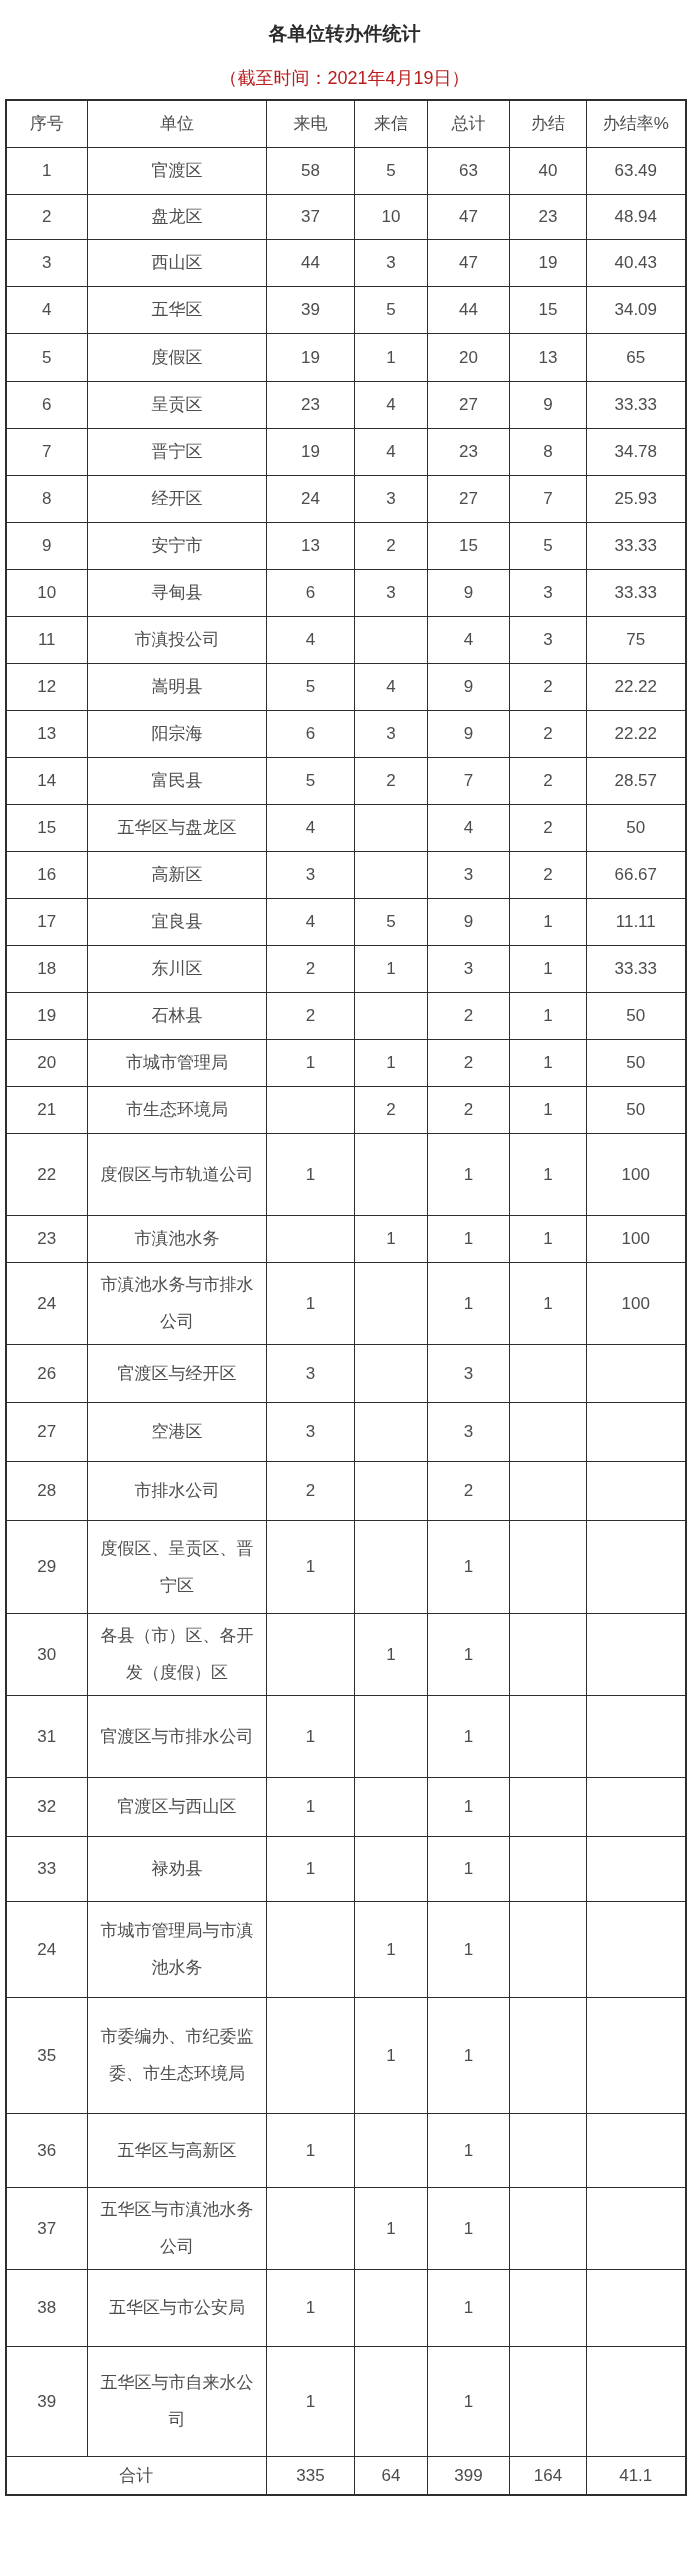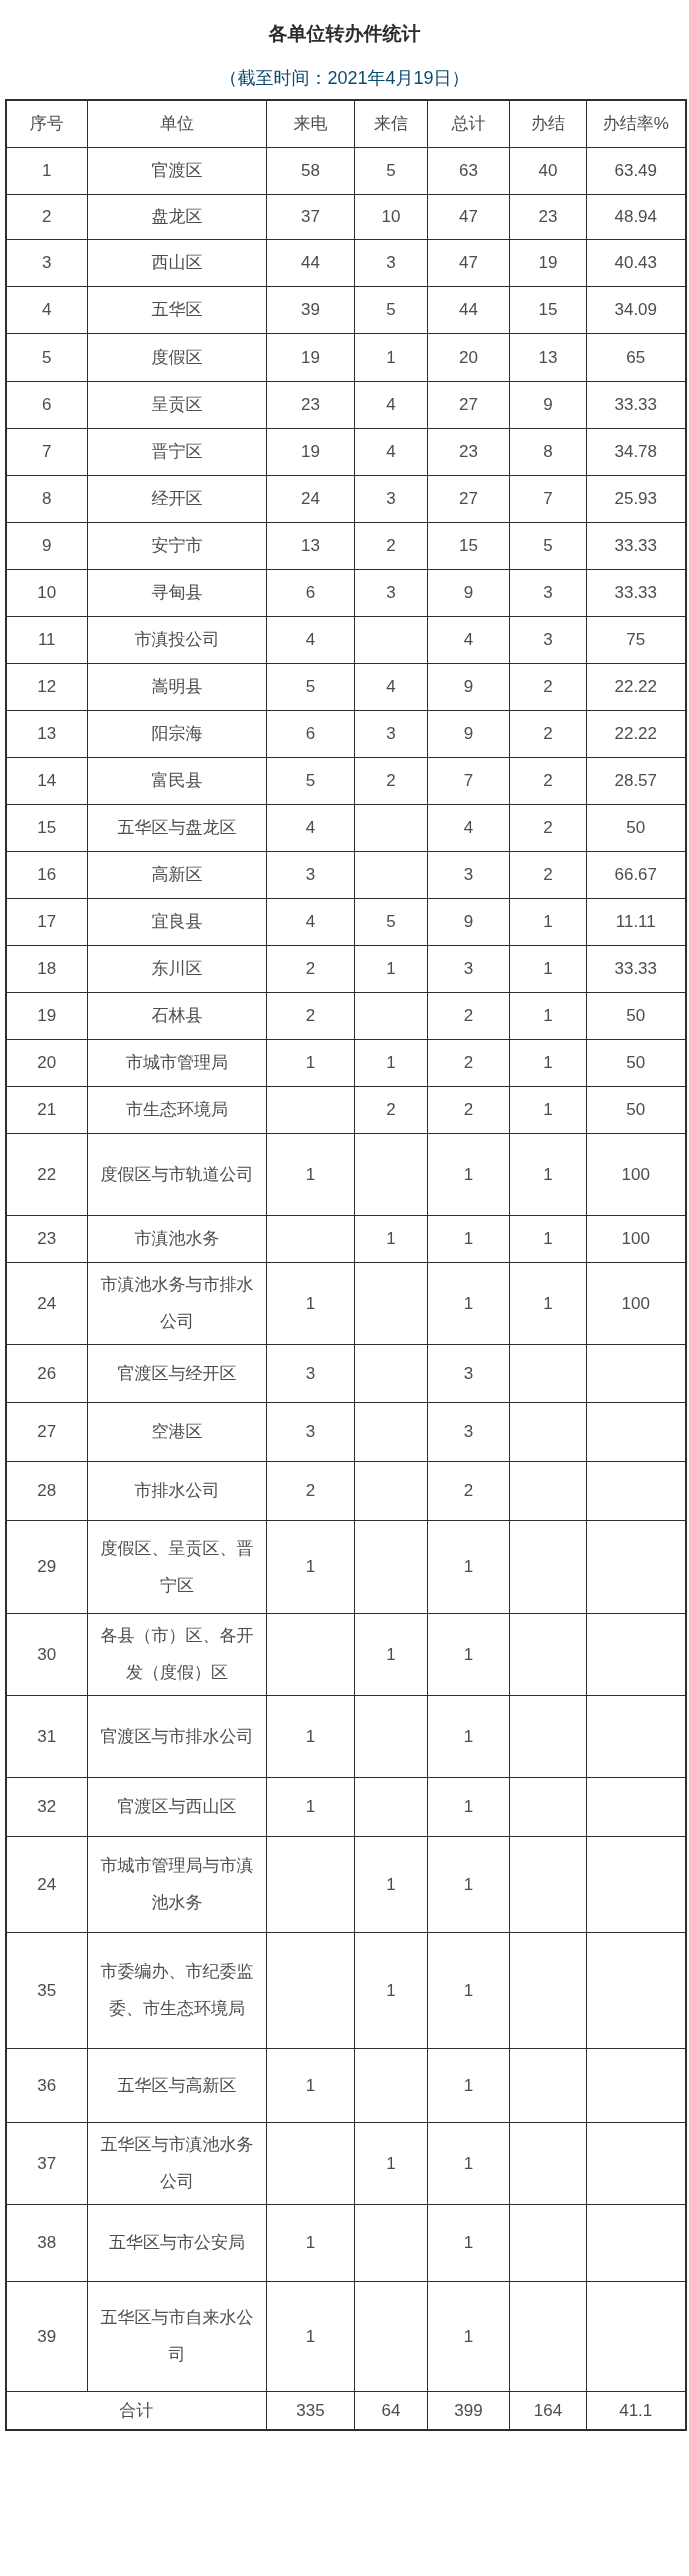--- a/index.html
+++ b/index.html
@@ -25,21 +25,21 @@
     font-size: 19px;
     font-weight: bold;
     color: #2b2b2b;
     line-height: 25px;
     margin: 12px;
   }
   .page-subtitle {
     margin-top: 21px;
     font-size: 18px;
     font-weight: normal;
-    color: #0c4a6e;
+    color: #b91c1c;
     line-height: 23px;
   }
   table.stats {
     border-collapse: collapse;
     table-layout: fixed;
     width: 679px;
     margin: 9px auto 0 4.5px;
     border: 2.2px solid #2e2e2e;
   }
   table.stats th,
@@ -368,20 +368,29 @@
         </tr>
         <tr style="height: 59px;">
           <td>32</td>
           <td>官渡区与西山区</td>
           <td>1</td>
           <td></td>
           <td>1</td>
           <td></td>
           <td></td>
         </tr>
+        <tr style="height: 65px;">
+          <td>33</td>
+          <td>禄劝县</td>
+          <td>1</td>
+          <td></td>
+          <td>1</td>
+          <td></td>
+          <td></td>
+        </tr>
         <tr style="height: 96px;">
           <td>24</td>
           <td>市城市管理局与市滇池水务</td>
           <td></td>
           <td>1</td>
           <td>1</td>
           <td></td>
           <td></td>
         </tr>
         <tr style="height: 116px;">

